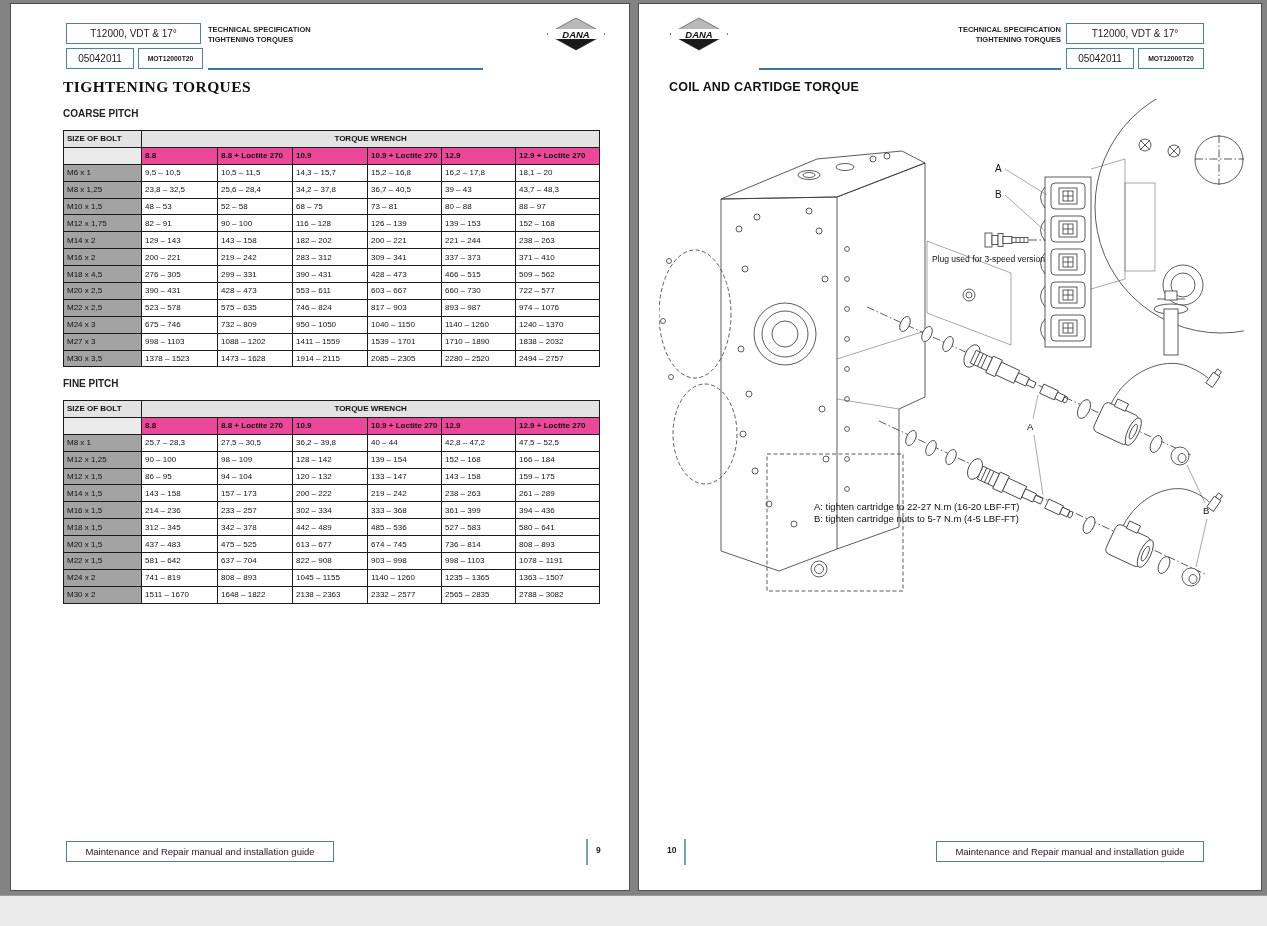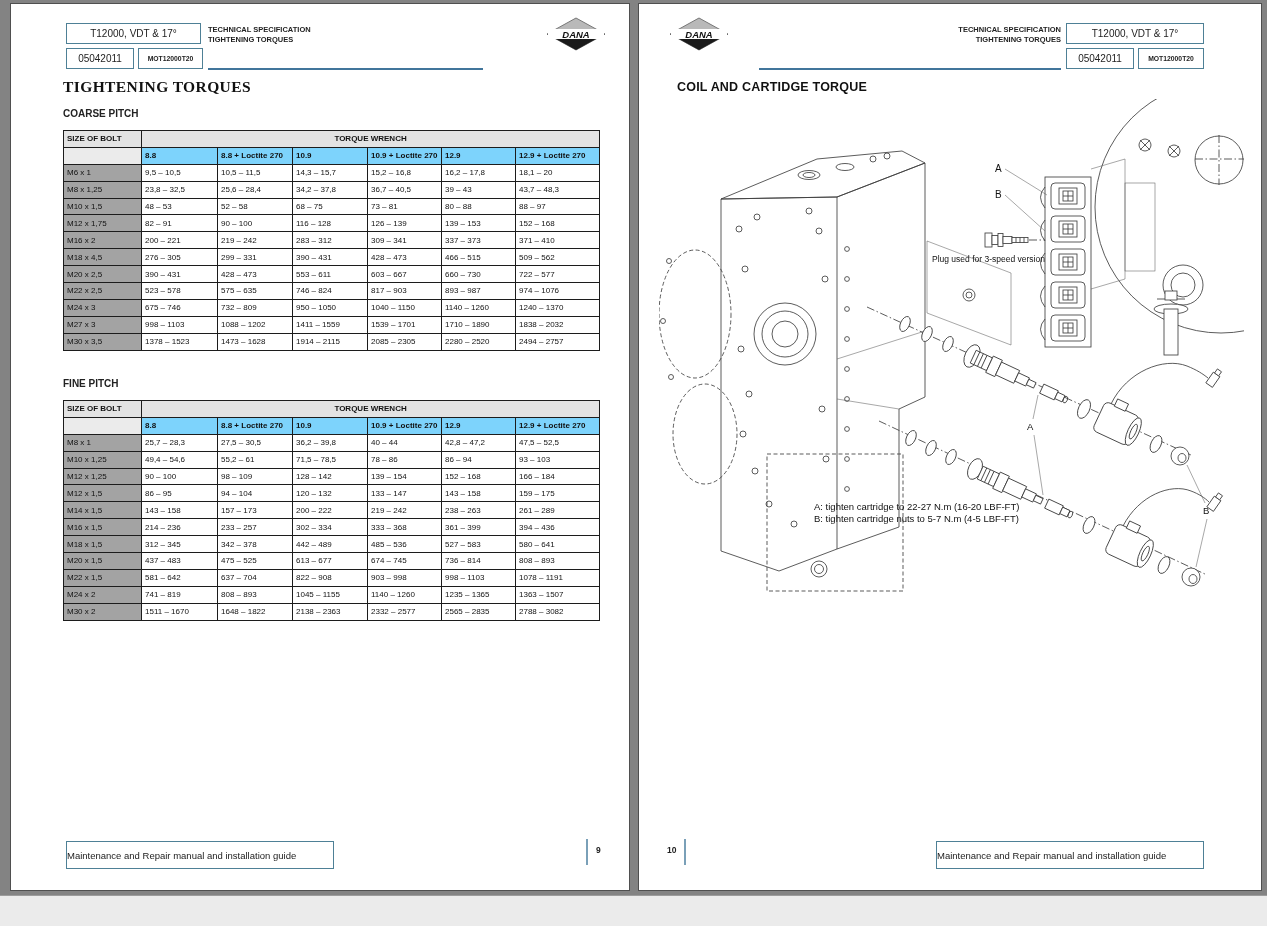--- a/index.html
+++ b/index.html
@@ -16,25 +16,25 @@
   .rule{position:absolute;height:2px;background:#41759b;}
   .serif-title{position:absolute;font-family:"Liberation Serif",serif;font-weight:bold;font-size:15.5px;letter-spacing:.4px;color:#111;}
   .sans-title{position:absolute;font-weight:bold;font-size:12.5px;letter-spacing:.2px;color:#111;}
   .pitch{position:absolute;font-size:10px;font-weight:bold;color:#222;}
   table.torque{position:absolute;border-collapse:collapse;table-layout:fixed;width:536px;}
   table.torque th,table.torque td{
     border:1px solid #1c1c1c;font-size:8px;height:15.9px;line-height:9px;
     padding:0 3px;text-align:left;vertical-align:middle;overflow:hidden;white-space:nowrap;
   }
   table.torque th{background:#e3e3e3;font-weight:bold;}
-  table.torque th.sub{background:#7dd3fc;}
+  table.torque th.sub{background:#ec4899;}
   table.torque th.corner{background:#ebebeb;}
   table.torque td:first-child{background:#a3a3a3;}
   table.torque th.span{text-align:center;}
-  .footbox{position:absolute;border:1px solid #4e8096;box-sizing:border-box;height:28px;display:flex;align-items:center;font-size:9.5px;color:#222;background:#fff;}
+  .footbox{position:absolute;border:1px solid #4e8096;box-sizing:border-box;height:21px;display:flex;align-items:center;justify-content:center;font-size:9.5px;color:#222;background:#fff;}
   .pagenum{position:absolute;font-size:8.5px;font-weight:bold;color:#222;}
   .pnbar{position:absolute;width:2px;height:26px;background:#7aa0b8;}
   .logo{position:absolute;width:60px;height:34px;}
   
   .diagram{position:absolute;left:20px;top:95px;width:585px;height:505px;}
   .dg *{fill:none;stroke:#3f3f3f;stroke-width:.85;}
   .dg .pw{fill:#fff;}
   .dg .lnt{stroke:#5f5f5f;stroke-width:.55;}
   .dg .dash{stroke-dasharray:4 2.5;}
   .dg .dd{stroke-dasharray:8 2.5 1.5 2.5;}
@@ -123,20 +123,29 @@
         <tr>
           <td>M12 x 1,75</td>
           <td>82 – 91</td>
           <td>90 – 100</td>
           <td>116 – 128</td>
           <td>126 – 139</td>
           <td>139 – 153</td>
           <td>152 – 168</td>
         </tr>
         <tr>
+          <td>M14 x 2</td>
+          <td>129 – 143</td>
+          <td>143 – 158</td>
+          <td>182 – 202</td>
+          <td>200 – 221</td>
+          <td>221 – 244</td>
+          <td>238 – 263</td>
+        </tr>
+        <tr>
           <td>M16 x 2</td>
           <td>200 – 221</td>
           <td>219 – 242</td>
           <td>283 – 312</td>
           <td>309 – 341</td>
           <td>337 – 373</td>
           <td>371 – 410</td>
         </tr>
         <tr>
           <td>M18 x 4,5</td>
@@ -226,29 +235,20 @@
         <tr>
           <td>M8 x 1</td>
           <td>25,7 – 28,3</td>
           <td>27,5 – 30,5</td>
           <td>36,2 – 39,8</td>
           <td>40 – 44</td>
           <td>42,8 – 47,2</td>
           <td>47,5 – 52,5</td>
         </tr>
         <tr>
-          <td>M10 x 1,25</td>
-          <td>49,4 – 54,6</td>
-          <td>55,2 – 61</td>
-          <td>71,5 – 78,5</td>
-          <td>78 – 86</td>
-          <td>86 – 94</td>
-          <td>93 – 103</td>
-        </tr>
-        <tr>
           <td>M12 x 1,25</td>
           <td>90 – 100</td>
           <td>98 – 109</td>
           <td>128 – 142</td>
           <td>139 – 154</td>
           <td>152 – 168</td>
           <td>166 – 184</td>
         </tr>
         <tr>
           <td>M12 x 1,5</td>
@@ -344,21 +344,21 @@
       <span>T12000, VDT &amp; 17°</span>
     </div>
   <div class="hbox" style="left:427px;top:44px;width:68px;height:21px;">
       <span>05042011</span>
     </div>
   <div class="hbox small" style="left:499px;top:44px;width:66px;height:21px;">
       <span>MOT12000T20</span>
     </div>
   <div class="rule" style="left:120px;top:64px;width:302px;"></div>
 
-  <div class="sans-title" style="left:38px;top:76px;">COIL AND CARTIDGE TORQUE</div>
+  <div class="sans-title" style="left:30px;top:76px;">COIL AND CARTIDGE TORQUE</div>
 
   <svg class="diagram dg" viewBox="0 0 585 505">
 
     <g>
       <path d="M62,100 L158,60 L243,52 L266,64 L178,98 Z"></path>
       <path d="M62,100 L178,98 L178,450 L120,472 L62,452 Z"></path>
       <path d="M178,98 L266,64 L266,298 L240,310 L240,428 L178,450"></path>
       <path class="lnt" d="M178,300 L240,310 M178,260 L266,232"></path>
       <ellipse cx="150" cy="76" rx="11" ry="4.5"></ellipse>
         <ellipse cx="150" cy="76" rx="6" ry="2.5"></ellipse>

